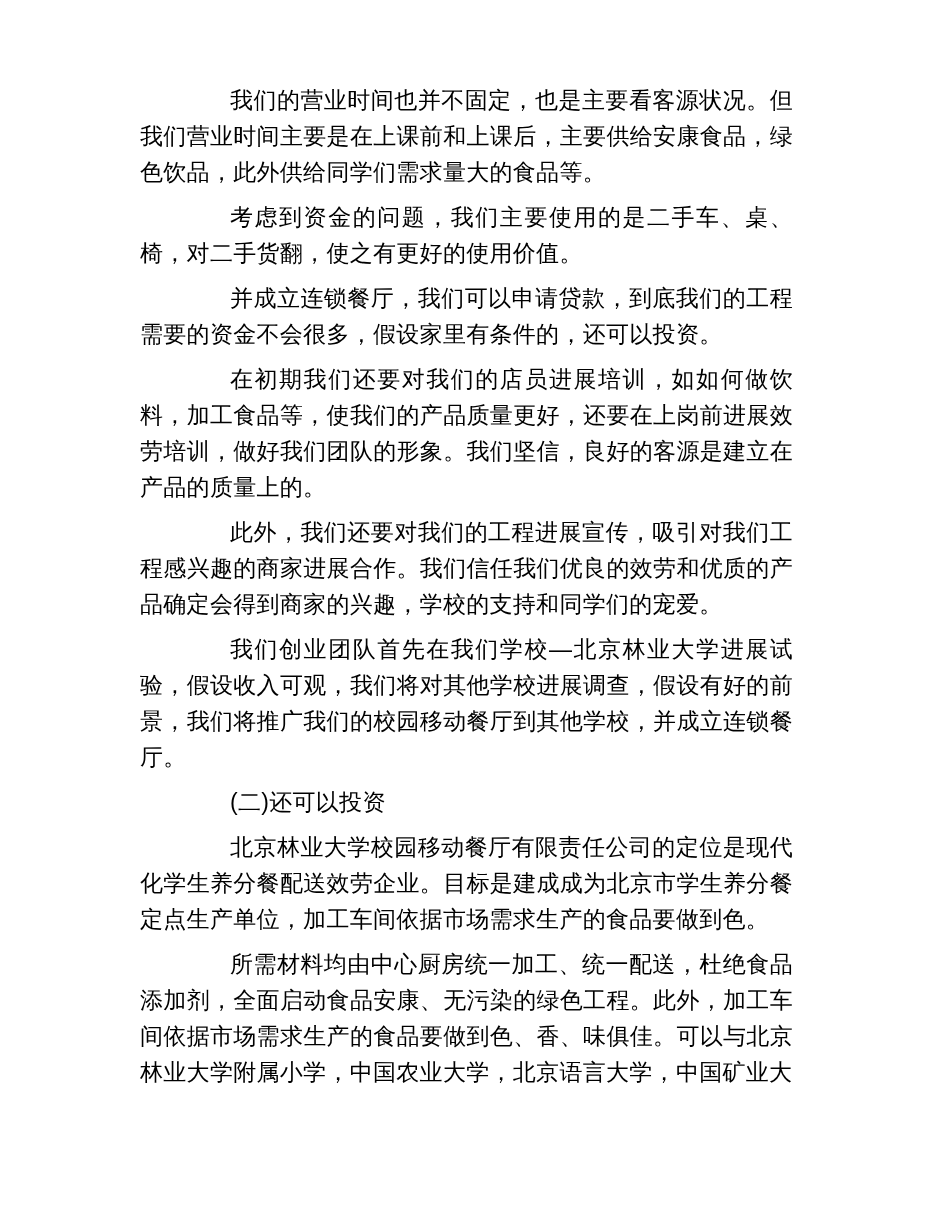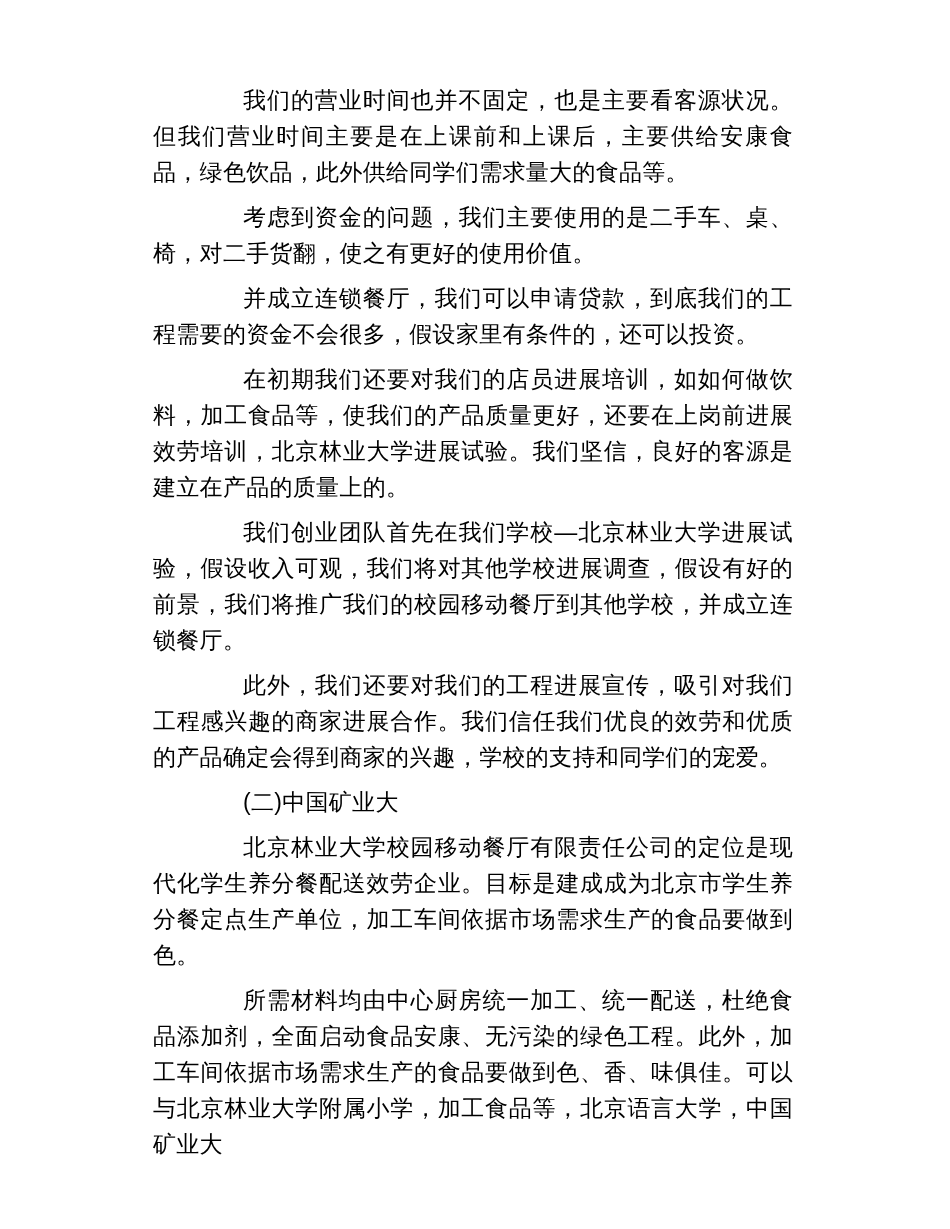--- a/index.html
+++ b/index.html
@@ -16,21 +16,21 @@
     font-family: "Liberation Sans", sans-serif;
     color: #000000;
   }
   .content {
     position: absolute;
     top: 82px;
     left: 140px;
     width: 653px;
   }
   .para {
-    margin: 0 0 9px 13px;
+    margin: 0 0 9px 0;
     font-size: 23px;
     line-height: 36px;
     text-align: justify;
     text-justify: inter-ideograph;
     text-indent: 90px;
     letter-spacing: 0.3px;
     word-break: break-all;
     color: #000000;
   }
   .heading {
@@ -38,20 +38,20 @@
   }
 </style>
 </head>
 <body>
 
 <div class="page">
   <div class="content">
     <p class="para">我们的营业时间也并不固定，也是主要看客源状况。但我们营业时间主要是在上课前和上课后，主要供给安康食品，绿色饮品，此外供给同学们需求量大的食品等。</p>
     <p class="para">考虑到资金的问题，我们主要使用的是二手车、桌、椅，对二手货翻，使之有更好的使用价值。</p>
     <p class="para">并成立连锁餐厅，我们可以申请贷款，到底我们的工程需要的资金不会很多，假设家里有条件的，还可以投资。</p>
-    <p class="para">在初期我们还要对我们的店员进展培训，如如何做饮料，加工食品等，使我们的产品质量更好，还要在上岗前进展效劳培训，北京林业大学进展试验。我们坚信，良好的客源是建立在产品的质量上的。</p>
+    <p class="para">在初期我们还要对我们的店员进展培训，如如何做饮料，加工食品等，使我们的产品质量更好，还要在上岗前进展效劳培训，做好我们团队的形象。我们坚信，良好的客源是建立在产品的质量上的。</p>
+    <p class="para">此外，我们还要对我们的工程进展宣传，吸引对我们工程感兴趣的商家进展合作。我们信任我们优良的效劳和优质的产品确定会得到商家的兴趣，学校的支持和同学们的宠爱。</p>
     <p class="para">我们创业团队首先在我们学校—北京林业大学进展试验，假设收入可观，我们将对其他学校进展调查，假设有好的前景，我们将推广我们的校园移动餐厅到其他学校，并成立连锁餐厅。</p>
-    <p class="para">此外，我们还要对我们的工程进展宣传，吸引对我们工程感兴趣的商家进展合作。我们信任我们优良的效劳和优质的产品确定会得到商家的兴趣，学校的支持和同学们的宠爱。</p>
-    <p class="para heading">(二)中国矿业大</p>
+    <p class="para heading">(二)还可以投资</p>
     <p class="para">北京林业大学校园移动餐厅有限责任公司的定位是现代化学生养分餐配送效劳企业。目标是建成成为北京市学生养分餐定点生产单位，加工车间依据市场需求生产的食品要做到色。</p>
-    <p class="para">所需材料均由中心厨房统一加工、统一配送，杜绝食品添加剂，全面启动食品安康、无污染的绿色工程。此外，加工车间依据市场需求生产的食品要做到色、香、味俱佳。可以与北京林业大学附属小学，加工食品等，北京语言大学，中国矿业大</p>
+    <p class="para">所需材料均由中心厨房统一加工、统一配送，杜绝食品添加剂，全面启动食品安康、无污染的绿色工程。此外，加工车间依据市场需求生产的食品要做到色、香、味俱佳。可以与北京林业大学附属小学，中国农业大学，北京语言大学，中国矿业大</p>
   </div>
 </div>
 
 </body></html>

